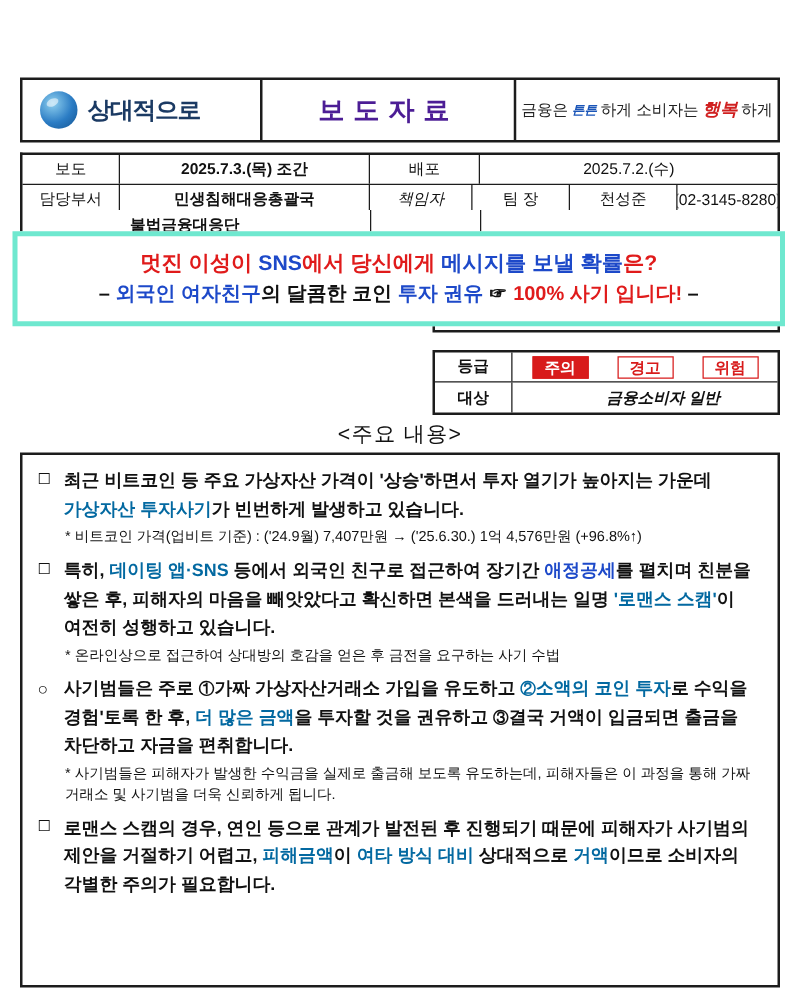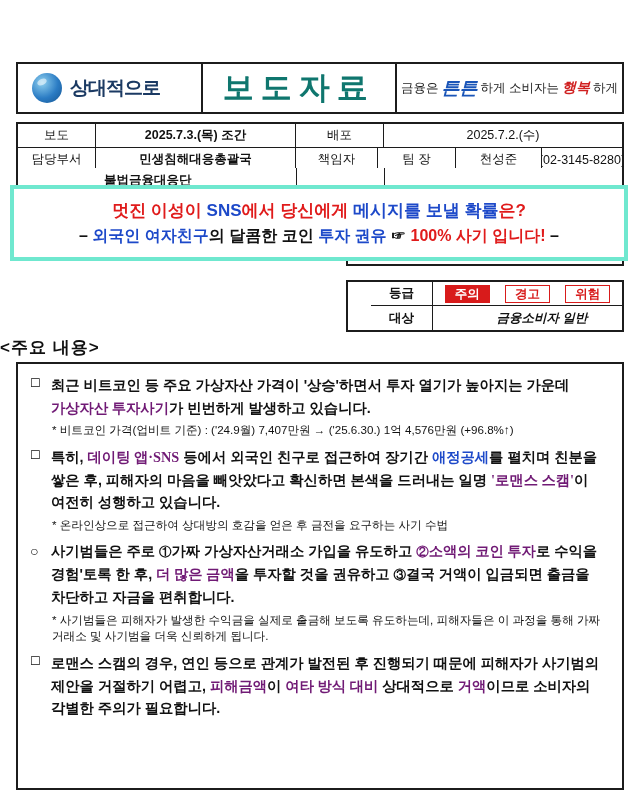--- a/index.html
+++ b/index.html
@@ -66,38 +66,38 @@
     font-weight: bold;
     letter-spacing: -1px;
     color: #1b3a63;
   }
   .mh-title {
     width: 210px;
     border-right: 2px solid #1c1c1c;
     display: flex;
     align-items: center;
     justify-content: center;
-    font-size: 31px;
+    font-size: 21px;
     font-weight: bold;
     letter-spacing: 7px;
-    color: #0f766e;
+    color: #4c1d95;
   }
   .mh-slogan {
     flex: 1;
     display: flex;
     align-items: center;
     justify-content: center;
     font-size: 12.5px;
     gap: 3px;
     white-space: nowrap;
     padding: 0 4px;
   }
   .sl-plain { color:#222; }
   .sl-blue {
-    color:#1a55b8; font-weight:bold; font-size:18px;
+    color:#1a55b8; font-weight:bold; font-size:10px;
     font-style: italic;
   }
   .sl-red {
     color:#d02020; font-weight:bold; font-size:14px;
     font-style: italic;
   }
 
   
   .infogrid {
     position: absolute;
@@ -124,21 +124,21 @@
     box-sizing: border-box;
     overflow: hidden;
     white-space: nowrap;
   }
   .ig-cell:last-child { border-right: none; }
   .ig-lab { width: 78px; }
   .ig-val1 { width: 200px; font-weight: bold; }
   .ig-lab2 { width: 88px; }
   .ig-val2 { flex: 1; }
   .ig-sub { width: 200px; font-weight: bold; }
-  .ig-name { width: 82px; }
+  .ig-name { width: 82px; font-style: italic; }
   .ig-title { width: 78px; }
   .ig-person { width: 86px; }
   .ig-phone { flex:1; }
 
   
   .banner {
     position: absolute;
     left: 10px;
     top: 185px;
     width: 618px;
@@ -228,21 +228,20 @@
     width: 278px;
     border: 2px solid #1c1c1c;
     box-sizing: border-box;
     background: #fff;
   }
   .gb-row {
     display: flex;
     height: 24px;
     border-bottom: 1px solid #1c1c1c;
     box-sizing: border-box;
-    margin-left: 23px;
   }
   .gb-row:last-child { border-bottom: none; gap: 29px; }
   .gb-lab {
     width: 62px;
     border-right: 1px solid #1c1c1c;
     display: flex; align-items: center; justify-content: center;
     font-size: 12.5px; font-weight: bold;
     box-sizing: border-box;
   }
   .gb-vals {
@@ -271,23 +270,23 @@
     flex: 1;
     display: flex; align-items: center; justify-content: center;
     font-size: 12.5px; font-weight: bold; font-style: italic;
   }
 
   
   .sec-title {
     position: absolute;
     left: 0; right: 0;
     top: 336px;
-    text-align: left;
+    text-align: center;
     font-size: 17px;
-    font-weight: bold;
+    font-weight: normal;
     letter-spacing: 1px;
   }
 
   
   .content {
     position: absolute;
     left: 16px;
     top: 362px;
     width: 608px;
     height: 428px;
@@ -318,21 +317,21 @@
     word-break: keep-all;
   }
   .note {
     font-size: 11.6px;
     line-height: 1.45;
     color: #111;
     margin: 3px 0 7px 22px;
   }
   .note.indent2 { margin-left: 22px; }
   .bk { font-weight: bold; color:#111; }
-  .rd { color: #701a75; font-weight: bold; font-family: Liberation Serif, serif; }
+  .rd { color: #0369a1; font-weight: bold; }
   .bl { color: #1d49c9; font-weight: bold; }
   .plain { font-weight: bold; }
   .circnum { font-size: 12.5px; }
 </style>
 </head>
 <body>
 
 <div class="page">
 
   <div class="masthead">

